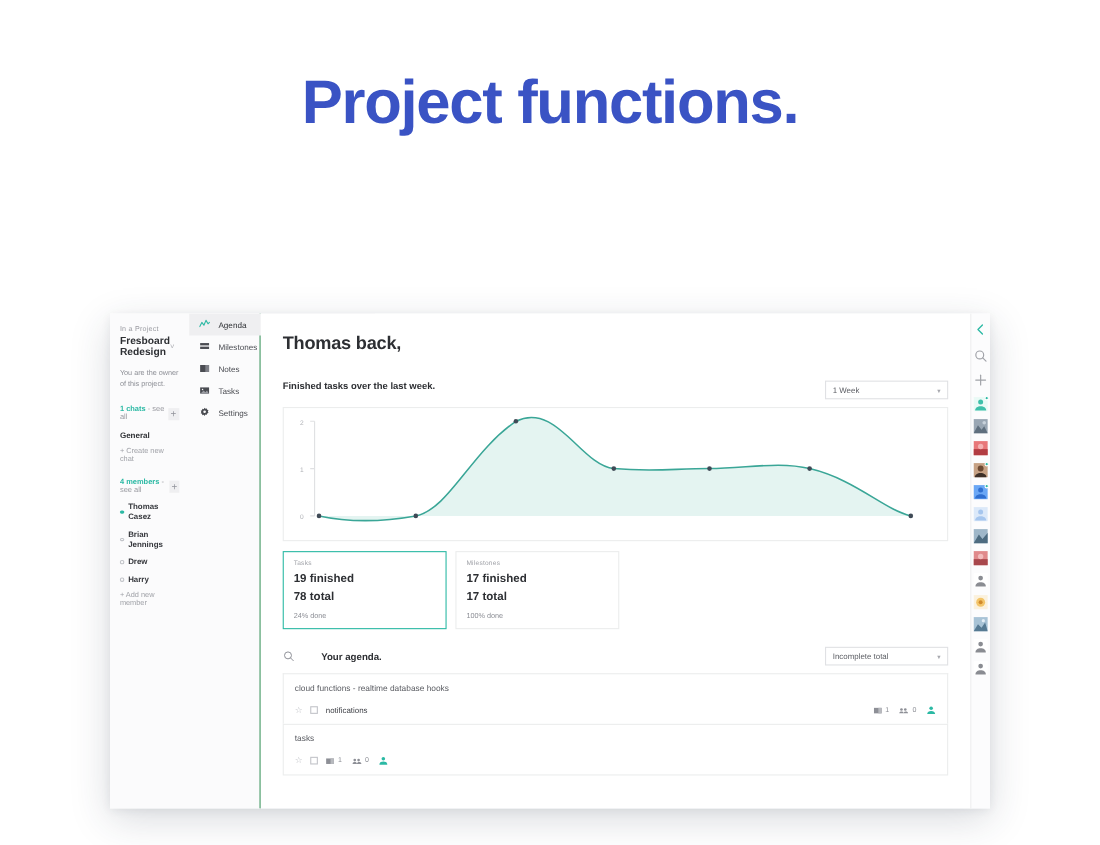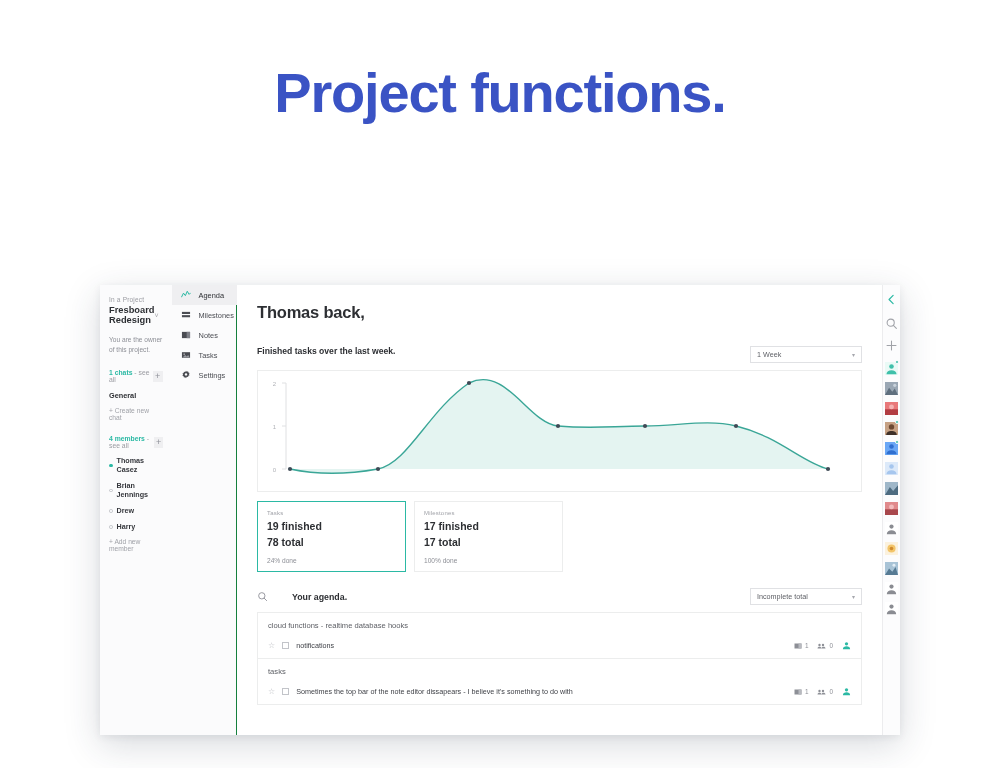--- a/index.html
+++ b/index.html
@@ -379,21 +379,20 @@
             </svg>
           </span>
         </div>
       </div>
 
       <div class="task-group">
         <div class="tg-title">tasks</div>
         <div class="task-row">
           <span class="star">☆</span>
           <span class="tick"></span>
-          <span class="task-text">Sometimes the top bar of the note editor dissapears - I believe it's something to do with</span>
           <span class="task-meta">
             <span class="meta-item">
               <svg width="8" height="8" viewBox="0 0 16 16">
                 <rect x="1" y="3" width="14" height="10" fill="#8d8f96"></rect>
                 <rect x="9" y="3" width="6" height="10" fill="#b8babf"></rect>
               </svg>
               <span>1</span>
             </span>
             <span class="meta-item">
               <svg width="9" height="8" viewBox="0 0 18 16">

